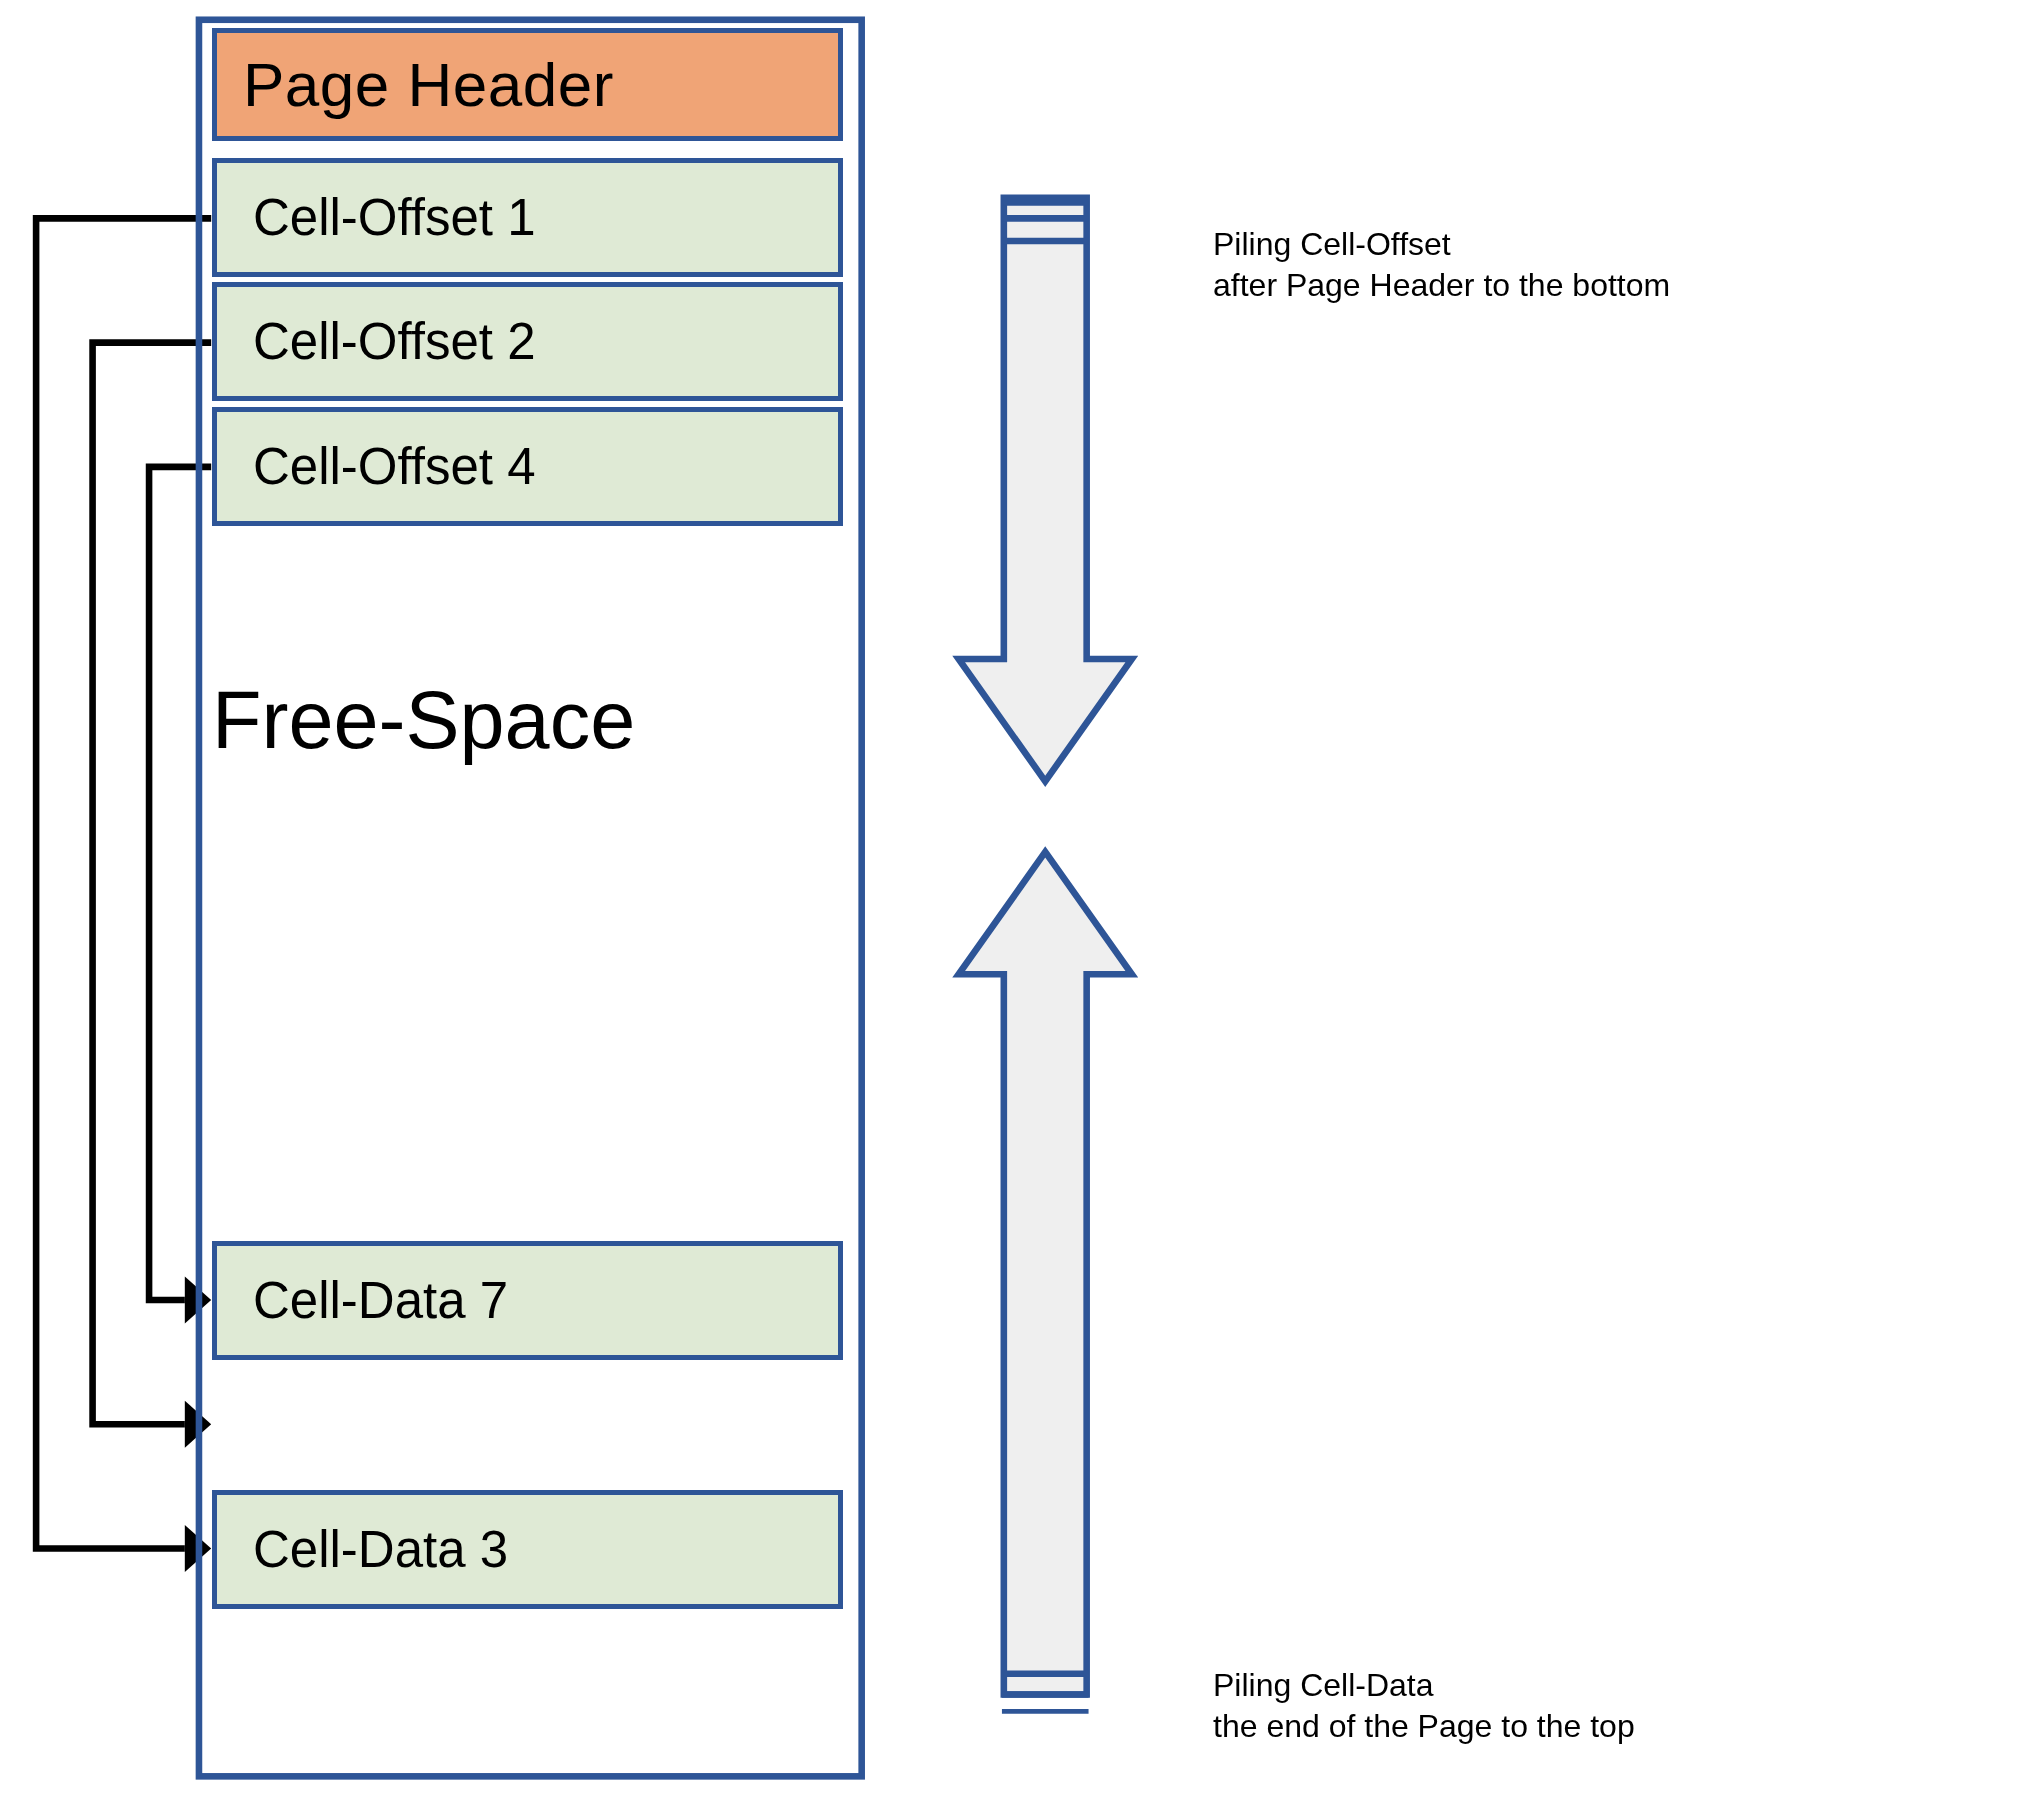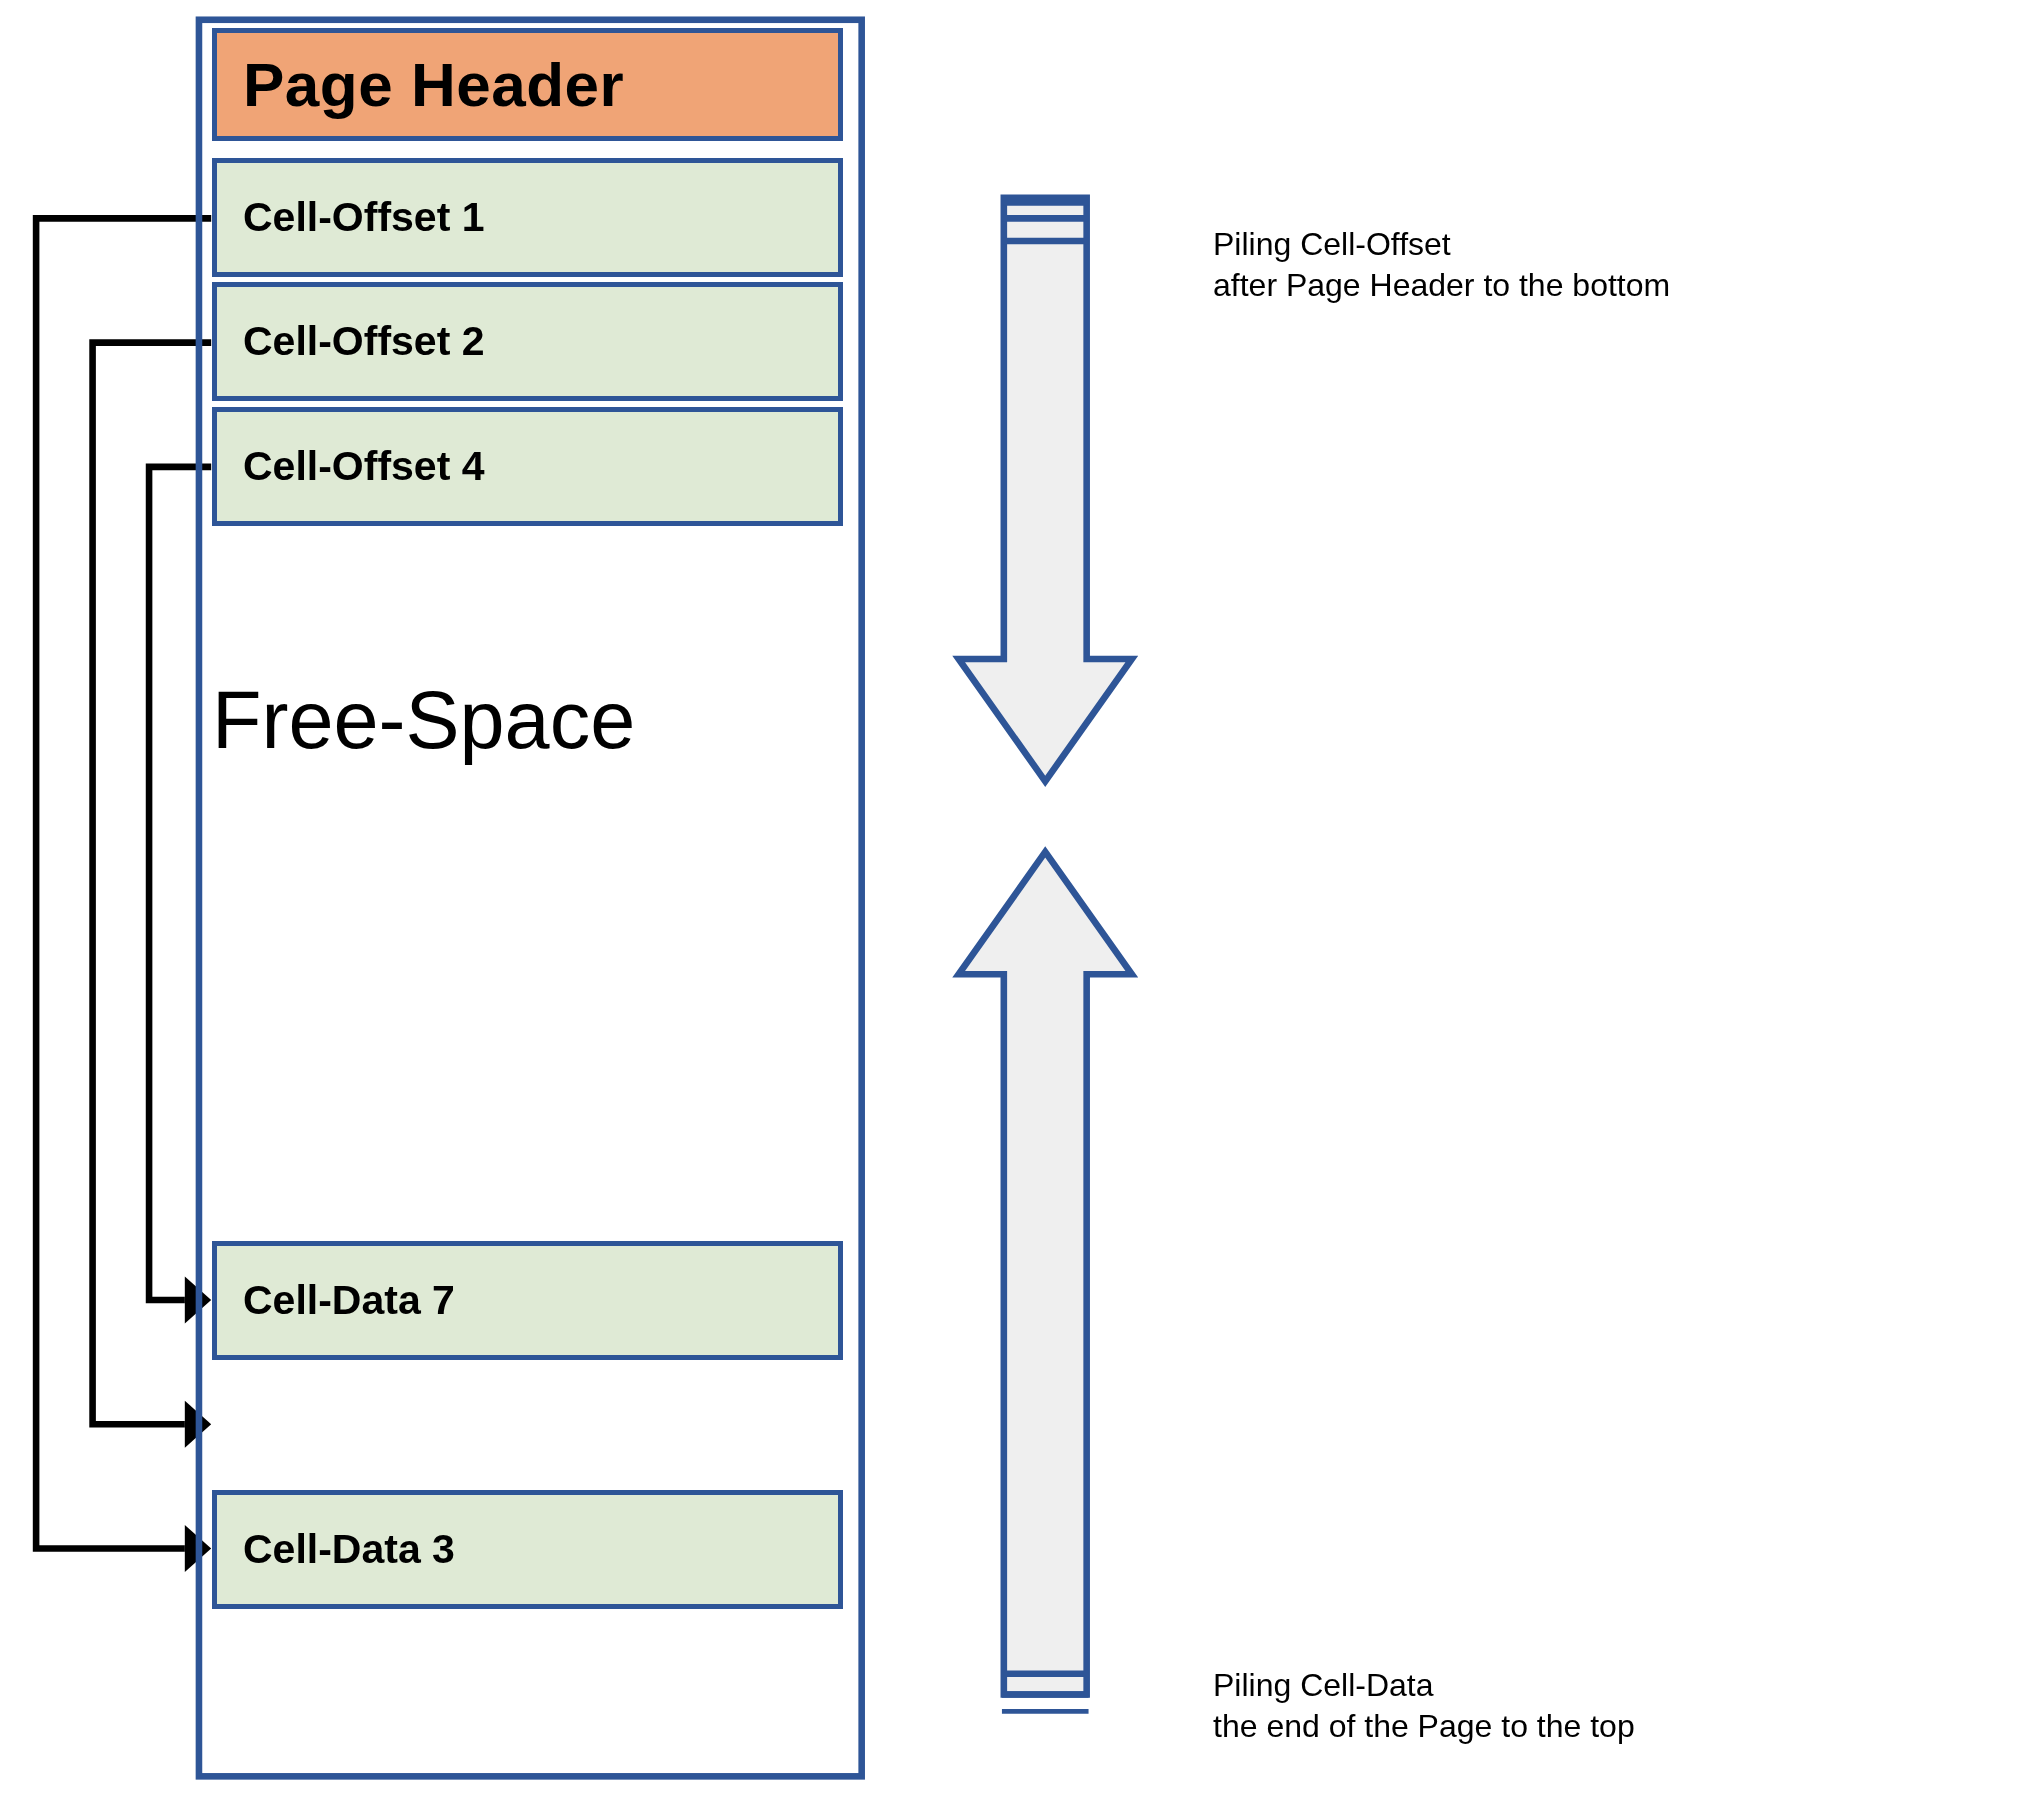--- a/index.html
+++ b/index.html
@@ -2,28 +2,28 @@
 <html style="font-size:15px"><head>
 <meta charset="utf-8">
 <style>
   html,body{margin:0;padding:0;background:#ffffff;}
   body{width:2034px;height:1798px;position:relative;overflow:hidden;
        font-family:"Liberation Sans", sans-serif;color:#000;}
   #stage{position:absolute;left:0;top:0;width:2034px;height:1798px;}
   svg#canvas{position:absolute;left:0;top:0;width:2034px;height:1798px;}
 
   .blk{position:absolute;display:flex;align-items:center;box-sizing:border-box;}
-  .blk span{display:block;white-space:nowrap;font-weight:bold;}
+  .blk span{display:block;white-space:nowrap;}
 
   #page-header{left:212px;top:28px;width:631px;height:113px;
        background:#F0A476;border:5.6px solid #2E5597;}
   #page-header span{font-size:62px;padding-left:26px;letter-spacing:0.5px;}
 
   .cellbox{background:#DFEAD5;border:5.6px solid #2E5597;width:631px;left:212px;height:119px;}
-  .cellbox span{font-size:41px;padding-left:26px;}
+  .cellbox span{font-size:51px;padding-left:36px;}
 
   #co1{top:158px;} #co2{top:282px;} #co3{top:407px;}
   #cd1{top:1241px;} #cd2{top:1365px;} #cd3{top:1490px;}
 
   #free-space{position:absolute;left:212px;top:659px;width:631px;height:122px;
        display:flex;align-items:center;justify-content:flex-start;}
   #free-space span{font-size:81px;white-space:nowrap;}
 
   .note{position:absolute;font-size:32px;line-height:1.28;white-space:pre-line;}
   #note-top{left:1213px;top:224px;}

